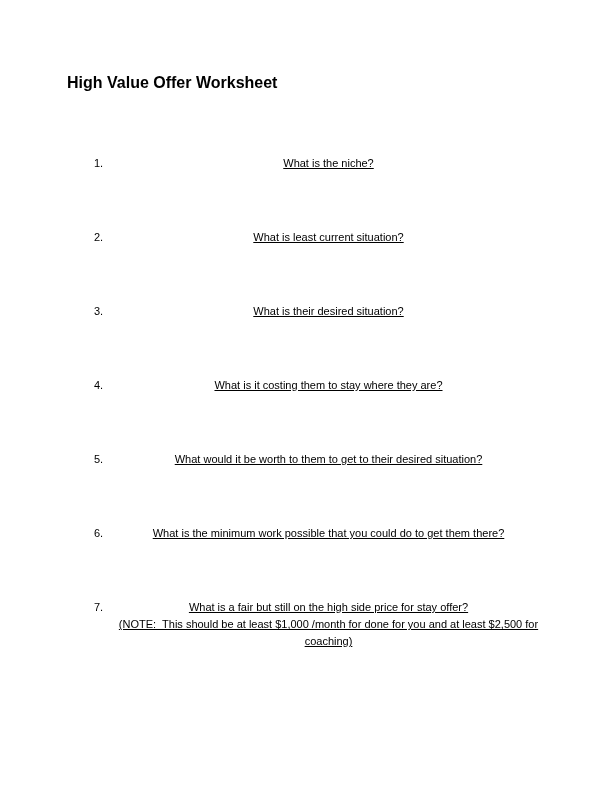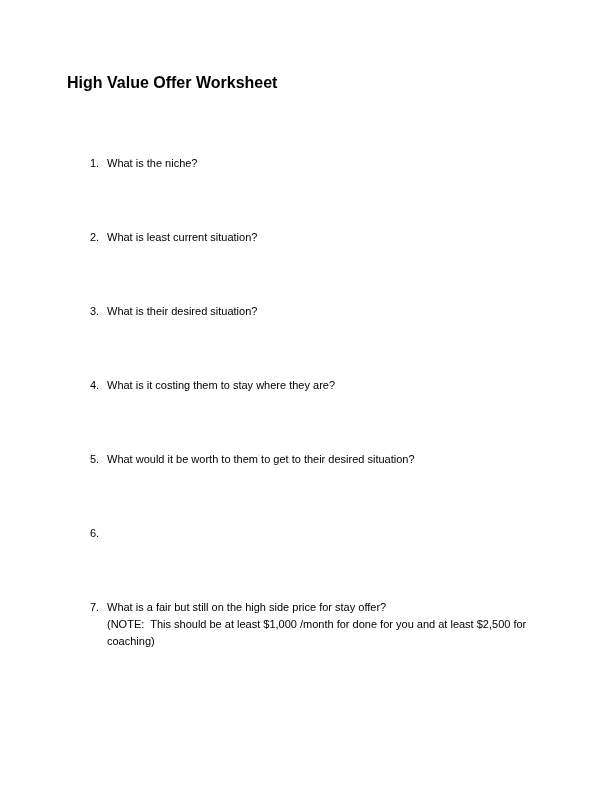--- a/index.html
+++ b/index.html
@@ -8,20 +8,21 @@
       background: #ffffff;
     }
     .page {
       position: relative;
       width: 612px;
       height: 792px;
       background: #ffffff;
       font-family: "Liberation Sans", sans-serif;
       color: #000000;
       overflow: hidden;
+      text-align: center;
     }
     .page-title {
       position: absolute;
       left: 67px;
       top: 73px;
       margin: 0;
       font-size: 16px;
       font-weight: bold;
       line-height: 20px;
       color: #000000;
@@ -44,20 +45,21 @@
       margin-bottom: 0;
     }
     .qnum {
       flex: 0 0 17px;
       width: 17px;
       white-space: pre;
     }
     .qtext {
       flex: 1 1 auto;
       min-width: 0;
+      text-decoration: underline;
     }
     .qline {
       white-space: pre-wrap;
     }
   </style>
 </head>
 <body>
 
 <div class="page">
 
@@ -96,20 +98,21 @@
     <div class="question">
       <span class="qnum">5.</span>
       <div class="qtext">
         <div class="qline">What would it be worth to them to get to their desired situation?</div>
       </div>
     </div>
 
     <div class="question">
       <span class="qnum">6.</span>
       <div class="qtext">
+        <div class="qline">What is the minimum work possible that you could do to get them there?</div>
       </div>
     </div>
 
     <div class="question">
       <span class="qnum">7.</span>
       <div class="qtext">
         <div class="qline">What is a fair but still on the high side price for stay offer?</div>
         <div class="qline">(NOTE:  This should be at least $1,000 /month for done for you and at least $2,500 for</div>
         <div class="qline">coaching)</div>
       </div>

